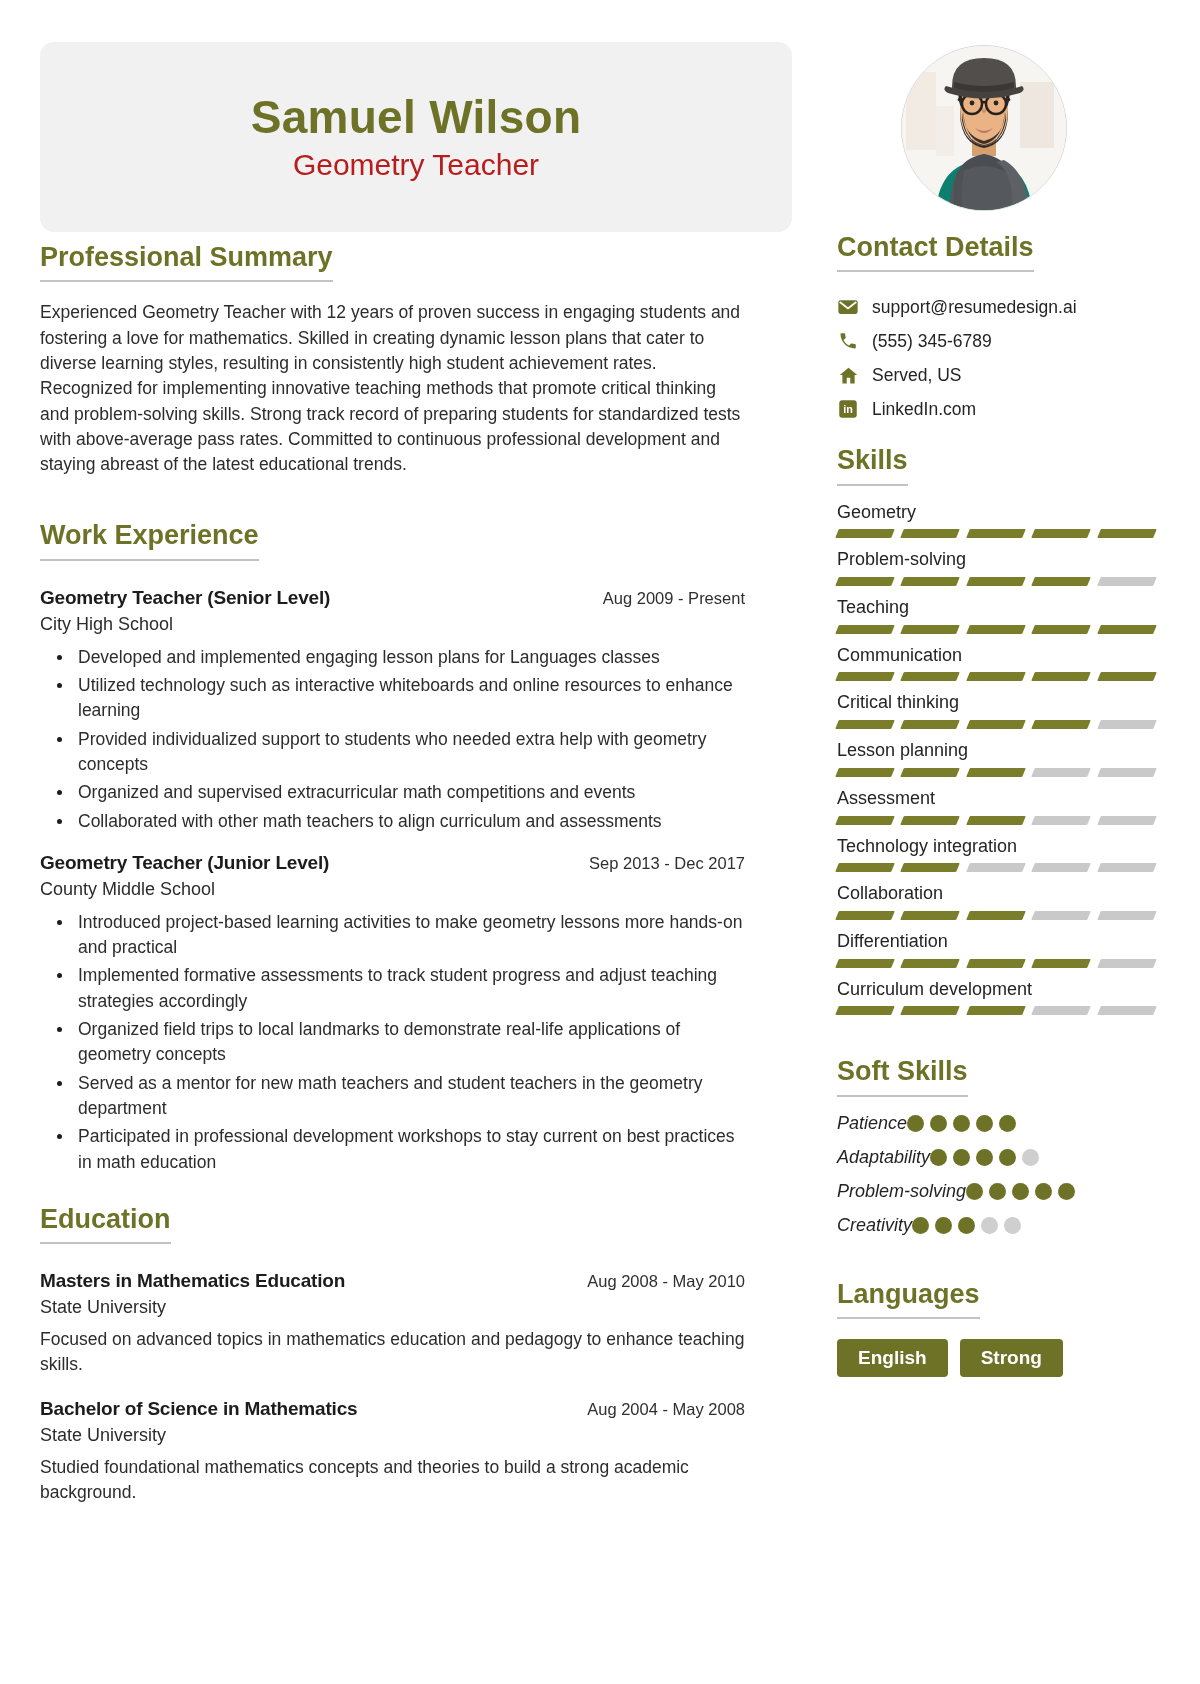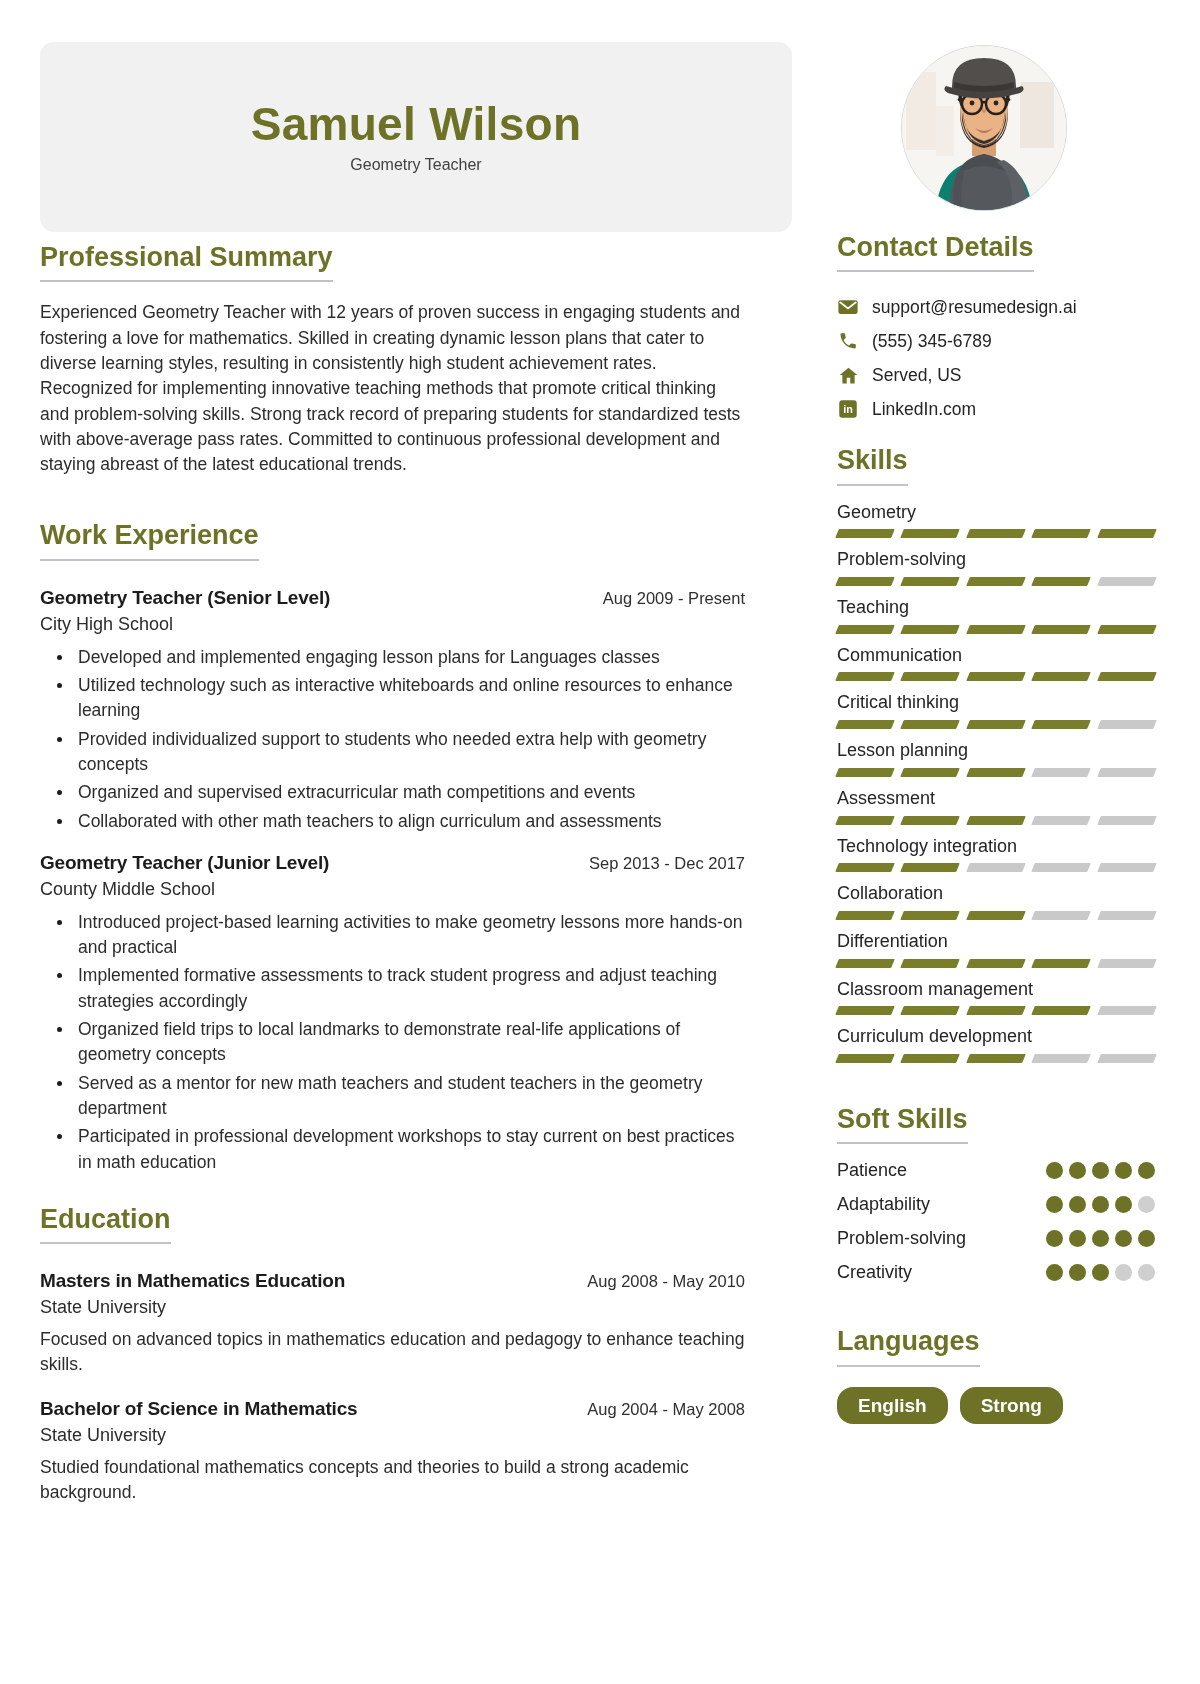--- a/index.html
+++ b/index.html
@@ -14,21 +14,21 @@
   *{box-sizing:border-box;}
   html,body{margin:0;padding:0;background:#fff;}
   body{font-family:"Liberation Sans","DejaVu Sans",sans-serif;color:var(--text);}
   .page{position:relative;width:1200px;height:1684px;background:#fff;overflow:hidden;}
 
   
   .header-box{position:absolute;left:40px;top:42px;width:752px;height:190px;
     background:var(--header-bg);border-radius:14px;display:flex;flex-direction:column;
     align-items:center;justify-content:center;}
   .name{font-size:46px;font-weight:700;color:var(--accent);letter-spacing:.3px;line-height:1;}
-  .job-title{font-size:16px;color:#404040;margin-top:10px;line-height:1;}
+  .job-title{font-size:30px;color:#b91c1c;margin-top:10px;line-height:1;}
 
   .photo-wrap{position:absolute;left:901px;top:45px;width:166px;height:166px;border-radius:50%;
     overflow:hidden;border:1px solid #d9d9d9;background:#f6f4f1;}
   .photo-wrap svg{display:block;width:100%;height:100%;}
 
   
   .content{position:absolute;top:243px;left:40px;display:flex;}
   .left-col{width:705px;}
   .right-col{width:318px;margin-left:92px;margin-top:-10px;}
 
@@ -59,31 +59,31 @@
   
   .skills-section{margin-top:26px;}
   .skill{margin-bottom:11px;}
   .skill-label{font-size:18px;color:#242424;margin-bottom:7px;line-height:1.15;}
   .bar{display:flex;gap:9px;}
   .bar i{display:block;height:9px;flex:1;background:var(--bar-empty);transform:skewX(-22deg);border-radius:1px;}
   .bar i.filled{background:var(--bar-filled);}
 
   
   .soft-section{margin-top:42px;}
-  .soft-row{display:flex;justify-content:space-between;align-items:center;margin-bottom:13px;}
+  .soft-row{display:flex;align-items:center;margin-bottom:13px;font-style:italic;}
   .soft-label{font-size:18px;color:#242424;}
   .dots{display:flex;gap:6px;}
   .dots i{display:block;width:17px;height:17px;border-radius:50%;background:var(--dot-empty);}
   .dots i.filled{background:var(--accent);}
 
   
   .lang-section{margin-top:44px;}
   .lang-badges{display:flex;gap:12px;margin-top:4px;}
   .badge{background:var(--accent);color:#fff;font-size:19px;font-weight:600;
-    padding:8px 21px;border-radius:16px;line-height:1.15;}
+    padding:8px 21px;border-radius:4px;line-height:1.15;}
 </style>
 </head>
 <body>
 
 <div class="page">
 
   <div class="header-box">
     <div class="name">Samuel Wilson</div>
     <div class="job-title">Geometry Teacher</div>
   </div>
@@ -336,30 +336,20 @@
           <div class="skill-label">Differentiation</div>
           <div class="bar">
               <i class="filled"></i>
               <i class="filled"></i>
               <i class="filled"></i>
               <i class="filled"></i>
               <i></i>
             </div>
         </div>
         <div class="skill">
-          <div class="skill-label">Classroom management</div>
-          <div class="bar">
-              <i class="filled"></i>
-              <i class="filled"></i>
-              <i class="filled"></i>
-              <i class="filled"></i>
-              <i></i>
-            </div>
-        </div>
-        <div class="skill">
           <div class="skill-label">Curriculum development</div>
           <div class="bar">
               <i class="filled"></i>
               <i class="filled"></i>
               <i class="filled"></i>
               <i></i>
               <i></i>
             </div>
         </div>
       </section>

